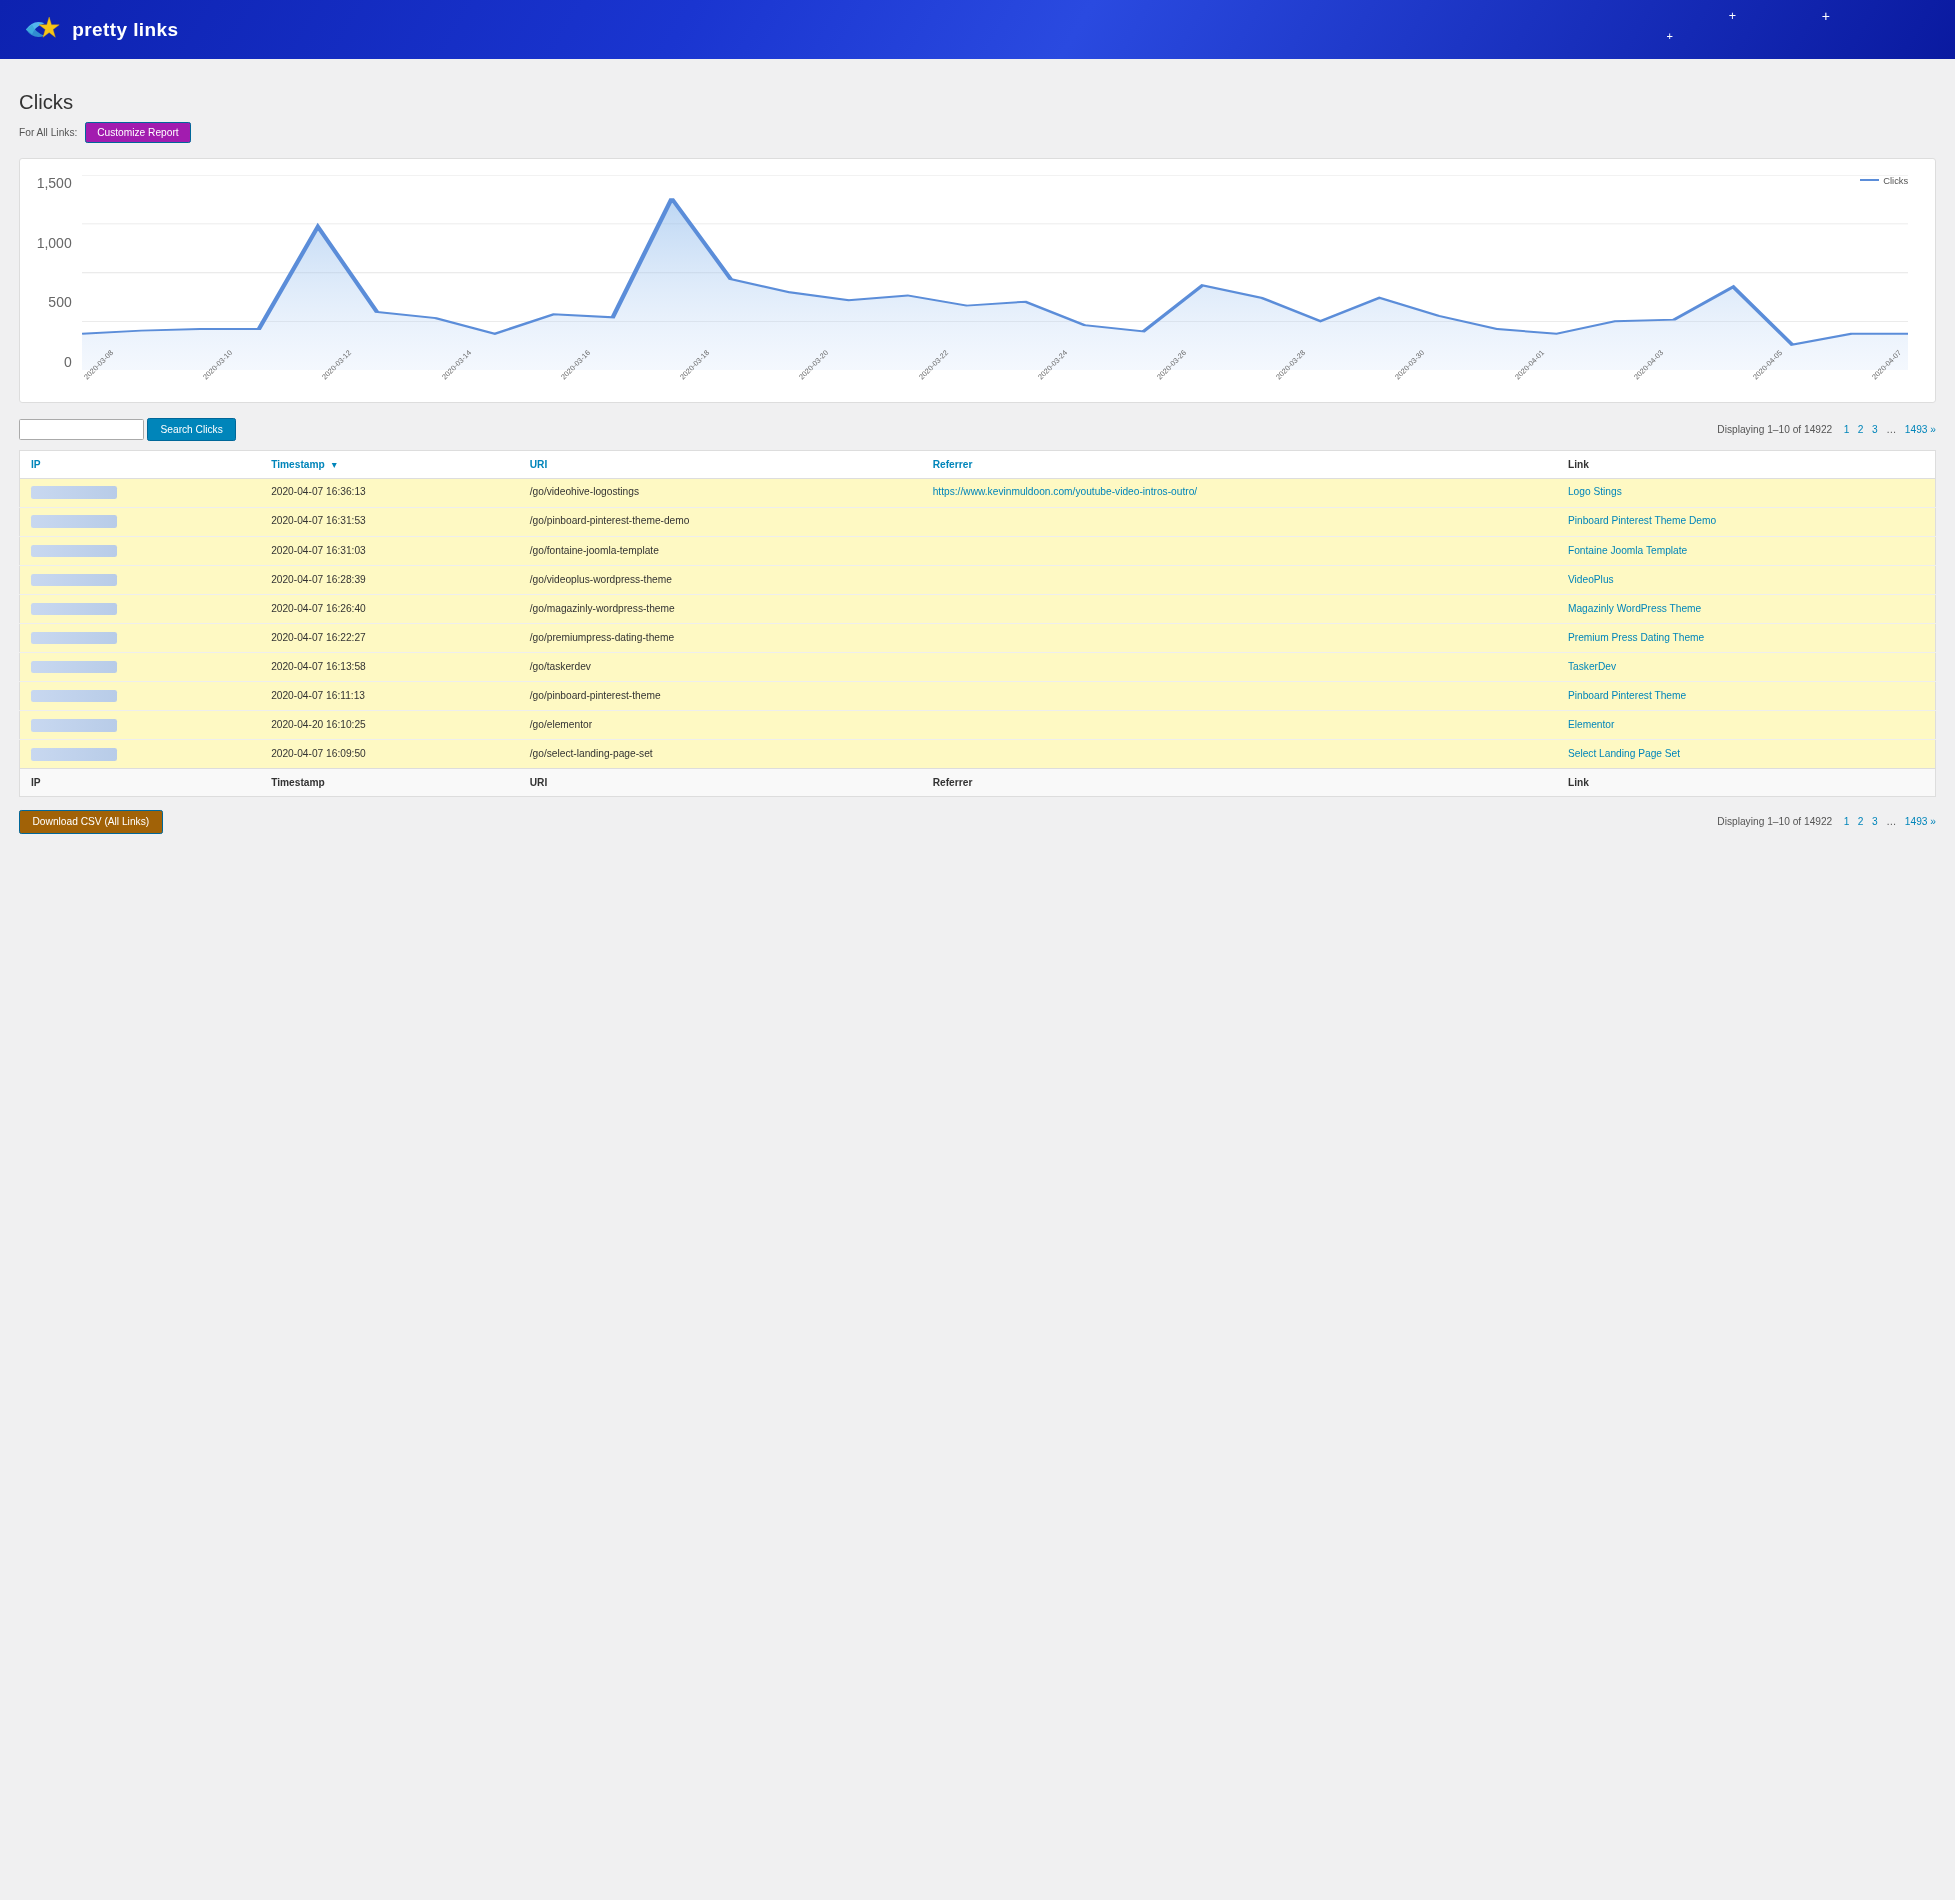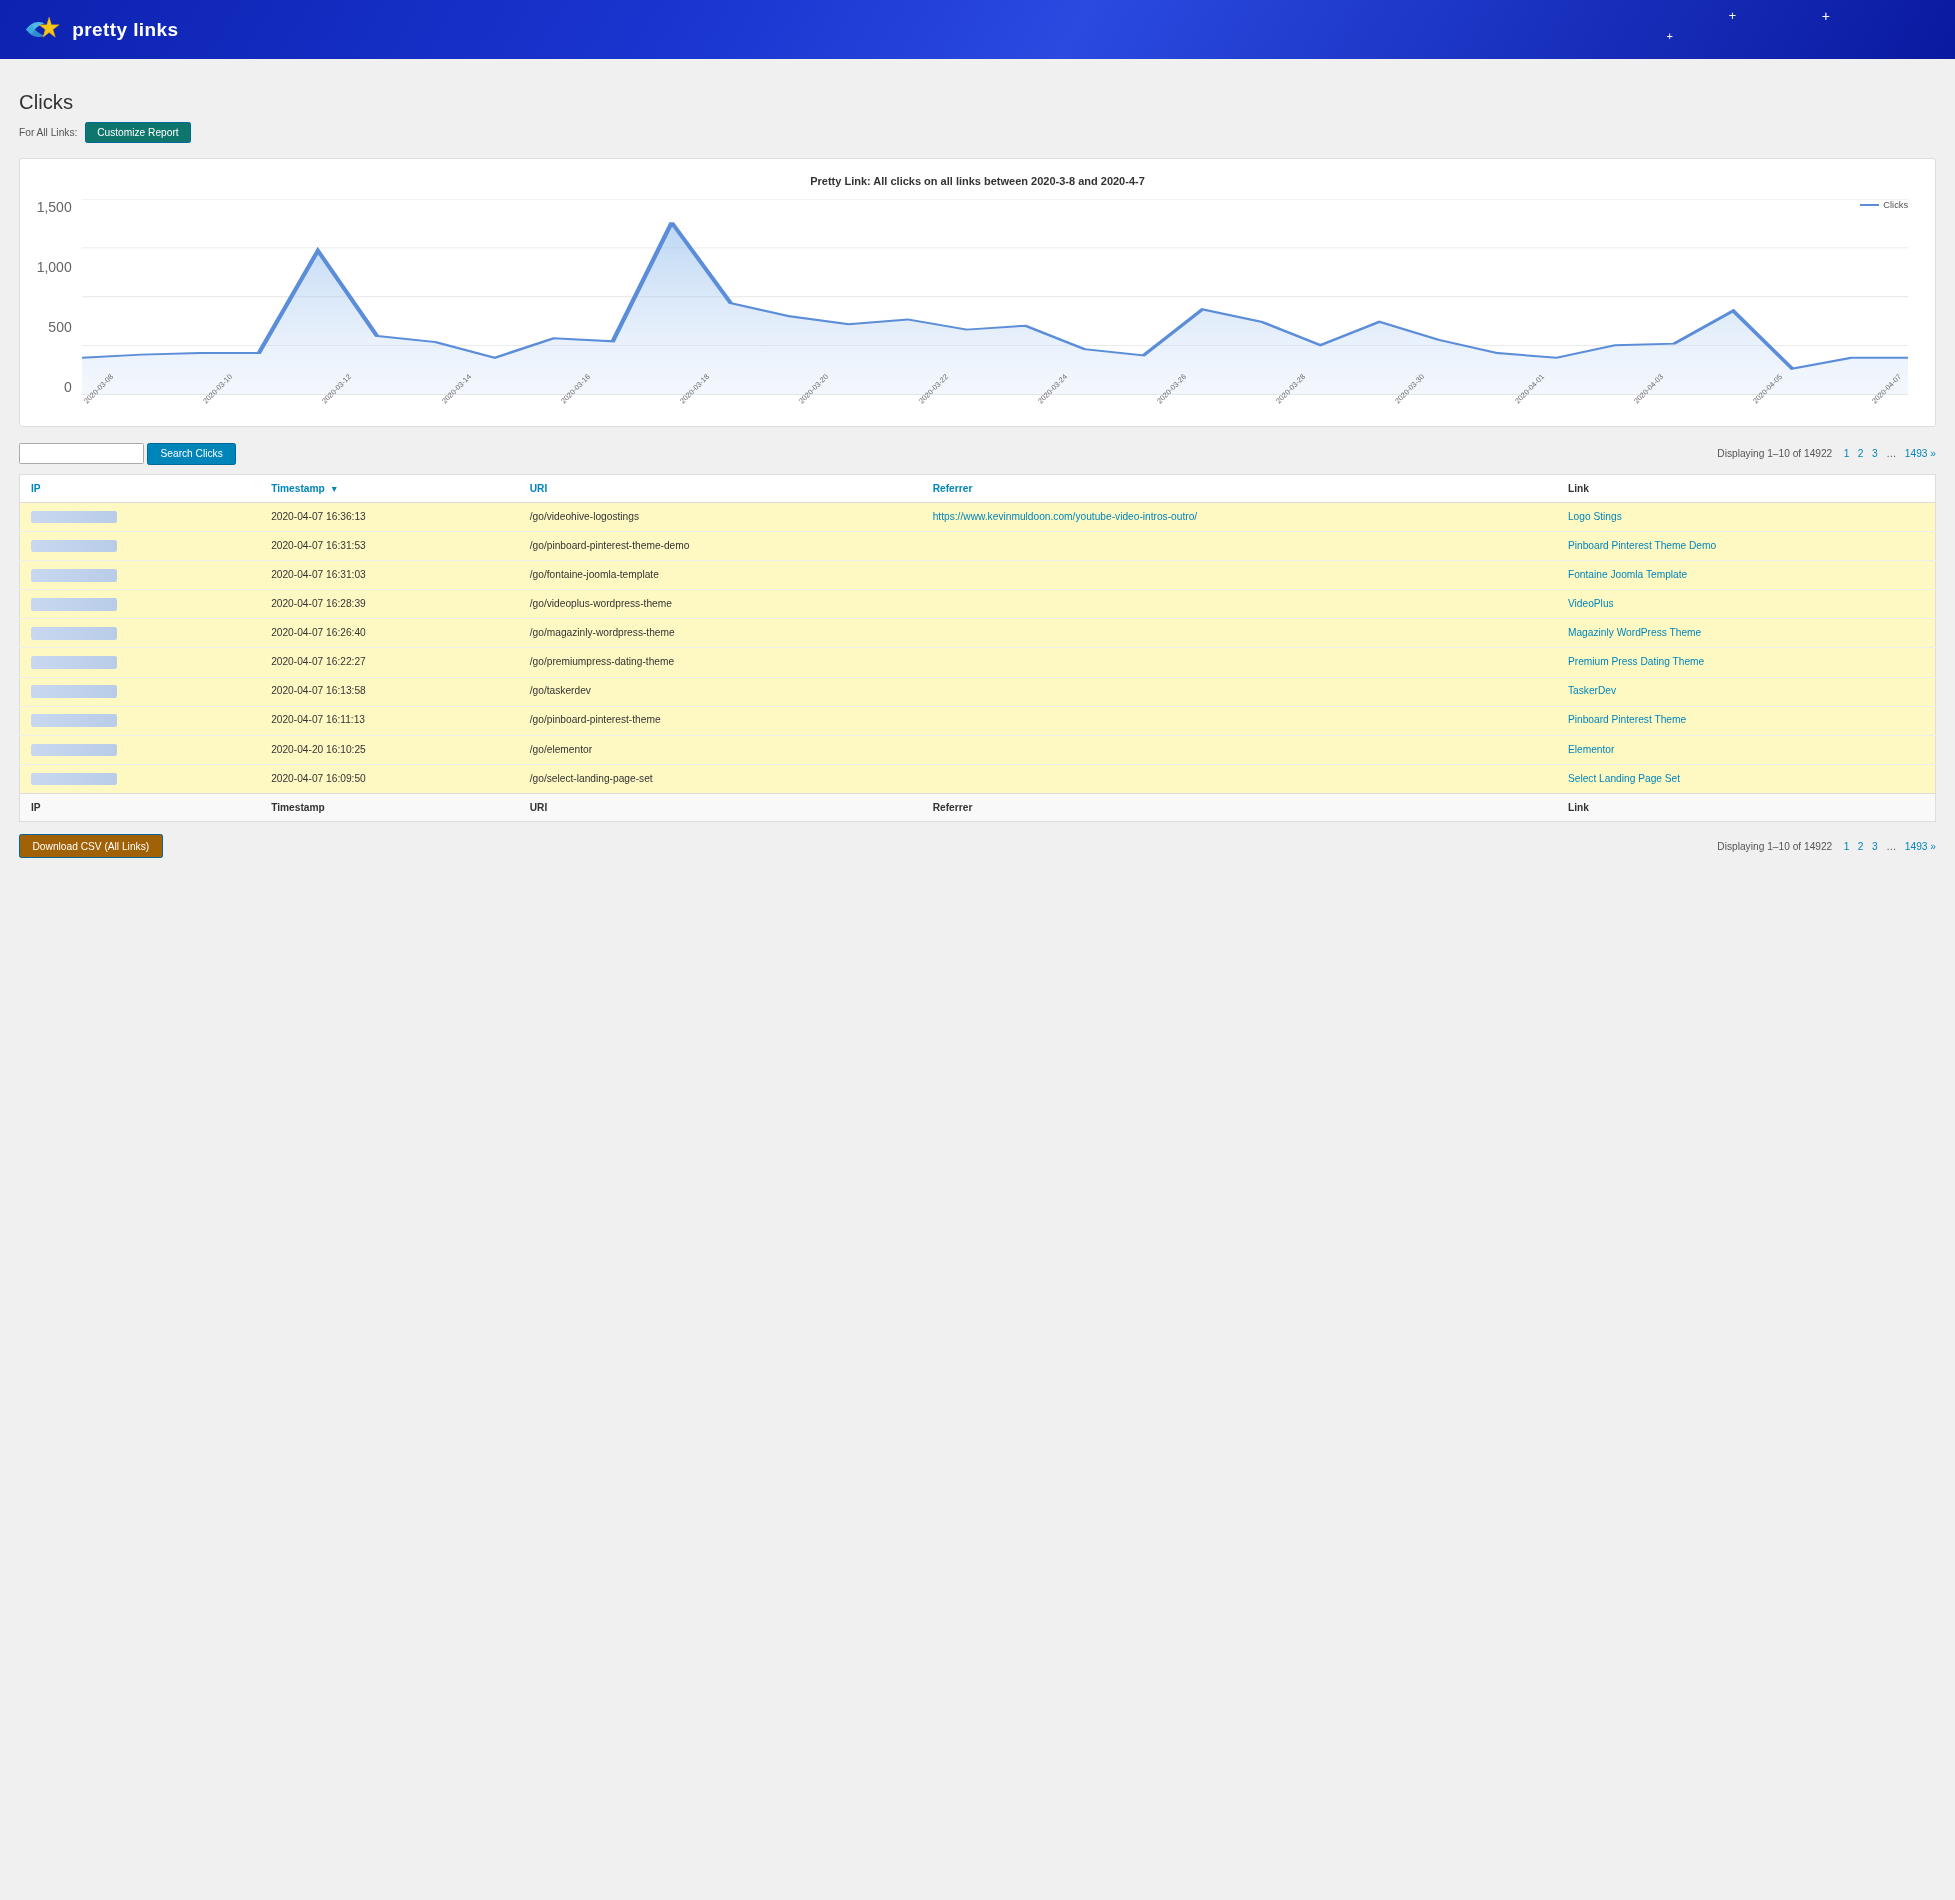--- a/index.html
+++ b/index.html
@@ -58,21 +58,21 @@
       display: flex;
       align-items: center;
       gap: 7.8px;
       margin-bottom: 15.6px;
     }
     .for-all-links-label {
       font-size: 10.2px;
       color: #555;
     }
     .customize-btn {
-      background: #0f766e;
+      background: #a21caf;
       color: white;
       border: 0.8px solid #006799;
       padding: 3.9px 11px;
       border-radius: 2.3px;
       cursor: pointer;
       font-size: 10.2px;
     }
 
     
     .chart-card {
@@ -292,21 +292,20 @@
 <div class="main-content">
 
   <h1 class="page-title">Clicks</h1>
 
   <div class="for-all-links">
     <span class="for-all-links-label">For All Links:</span>
     <button class="customize-btn">Customize Report</button>
   </div>
 
   <div class="chart-card">
-    <div class="chart-title">Pretty Link: All clicks on all links between 2020-3-8 and 2020-4-7</div>
     <div class="chart-area">
 
       <div class="chart-legend">
         <div class="legend-line"></div>
         <span>Clicks</span>
       </div>
 
       <div class="y-axis">
         <span class="y-label">1,500</span>
         <span class="y-label">1,000</span>

